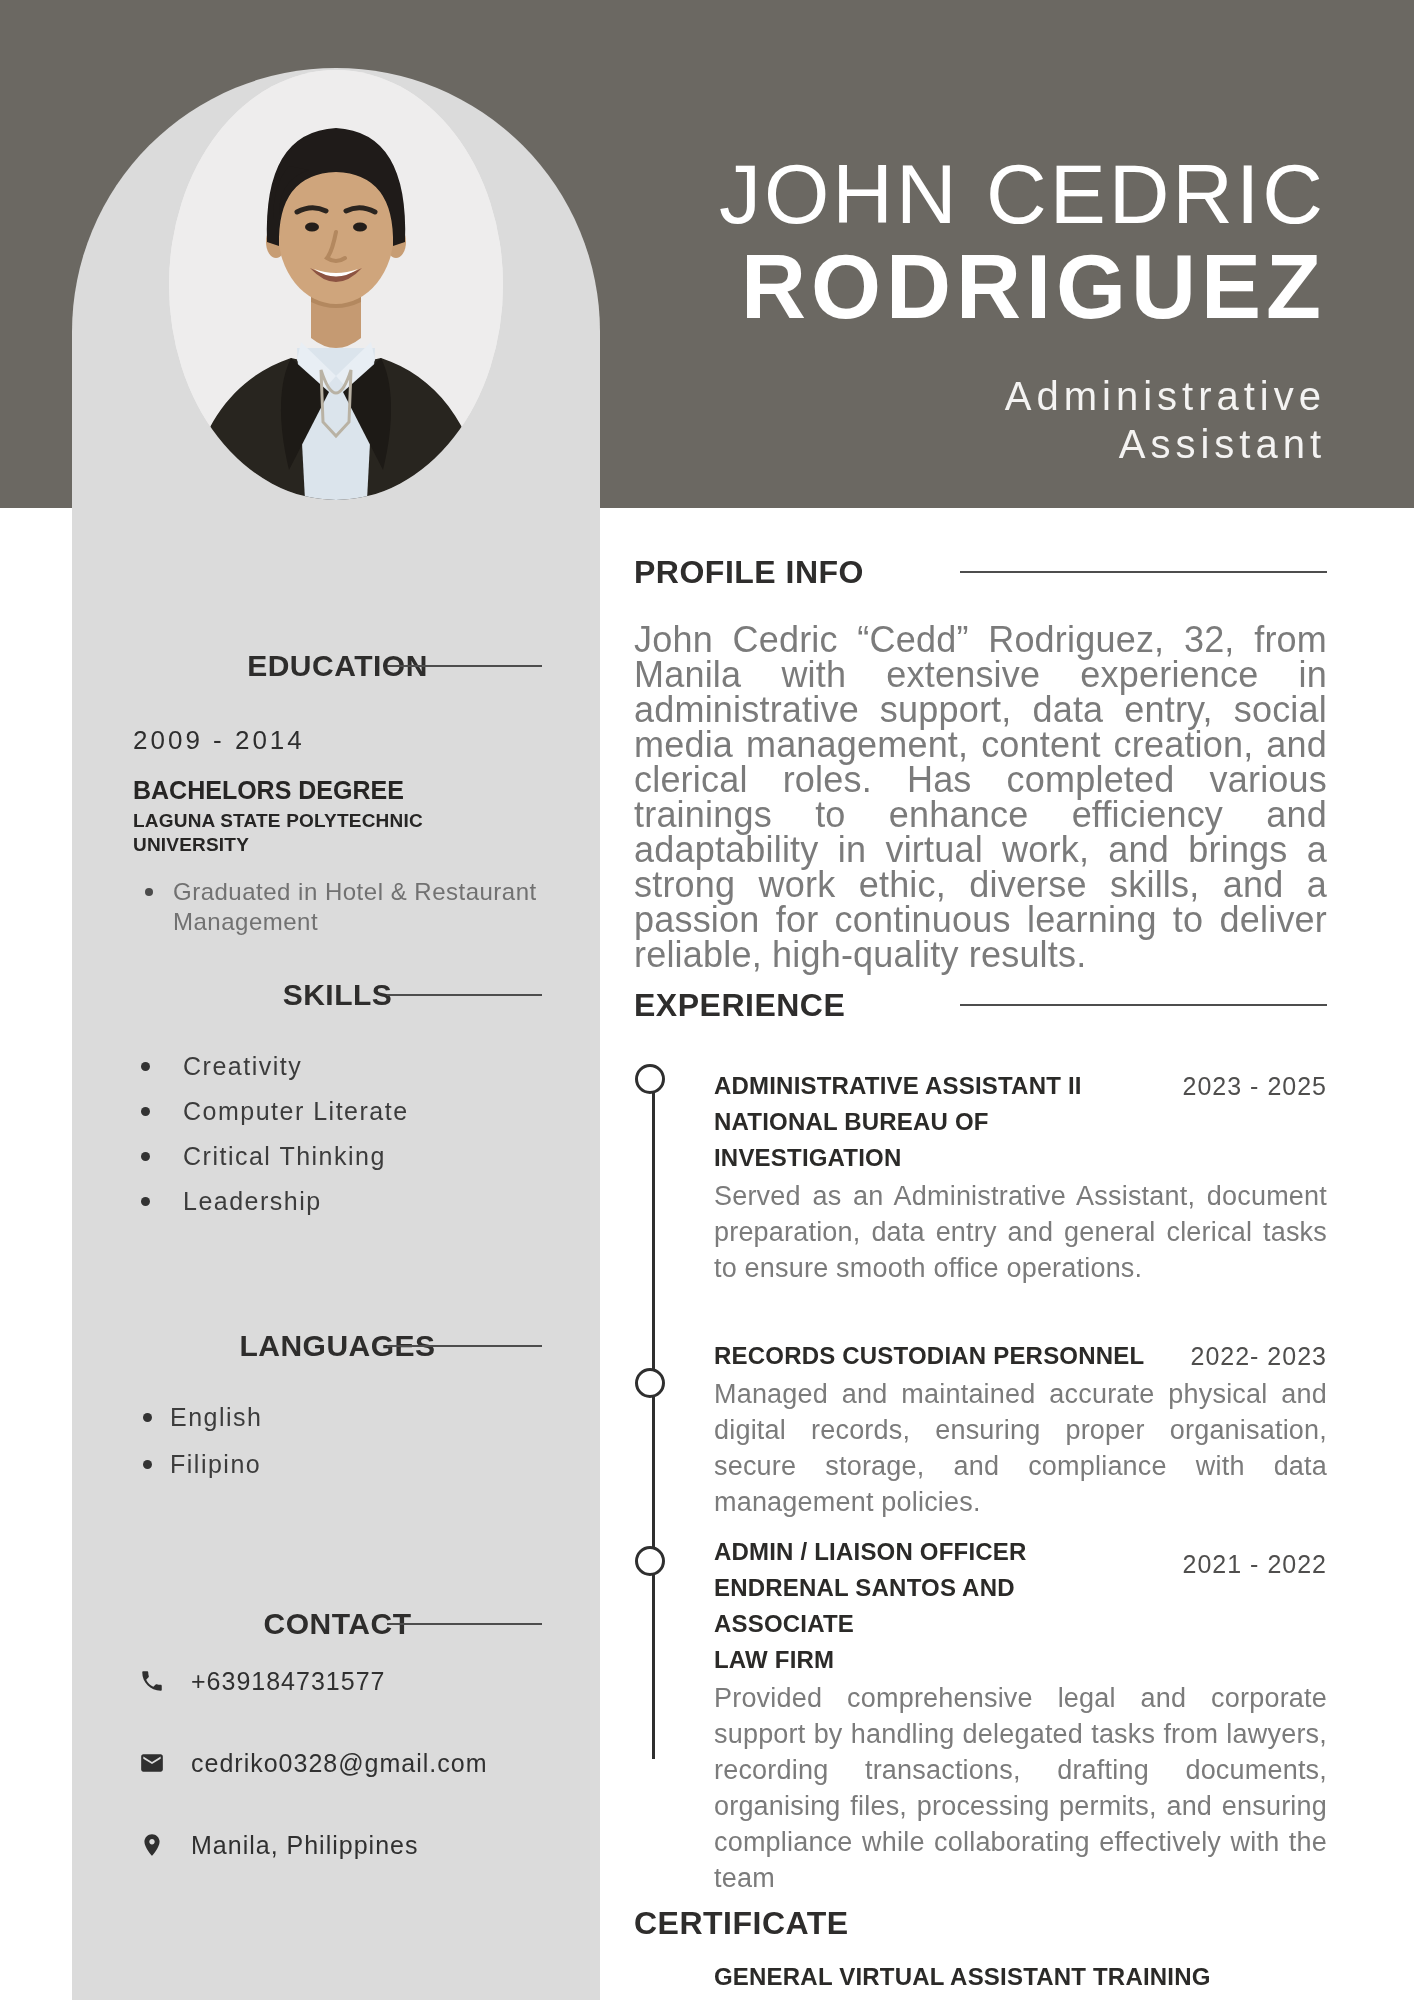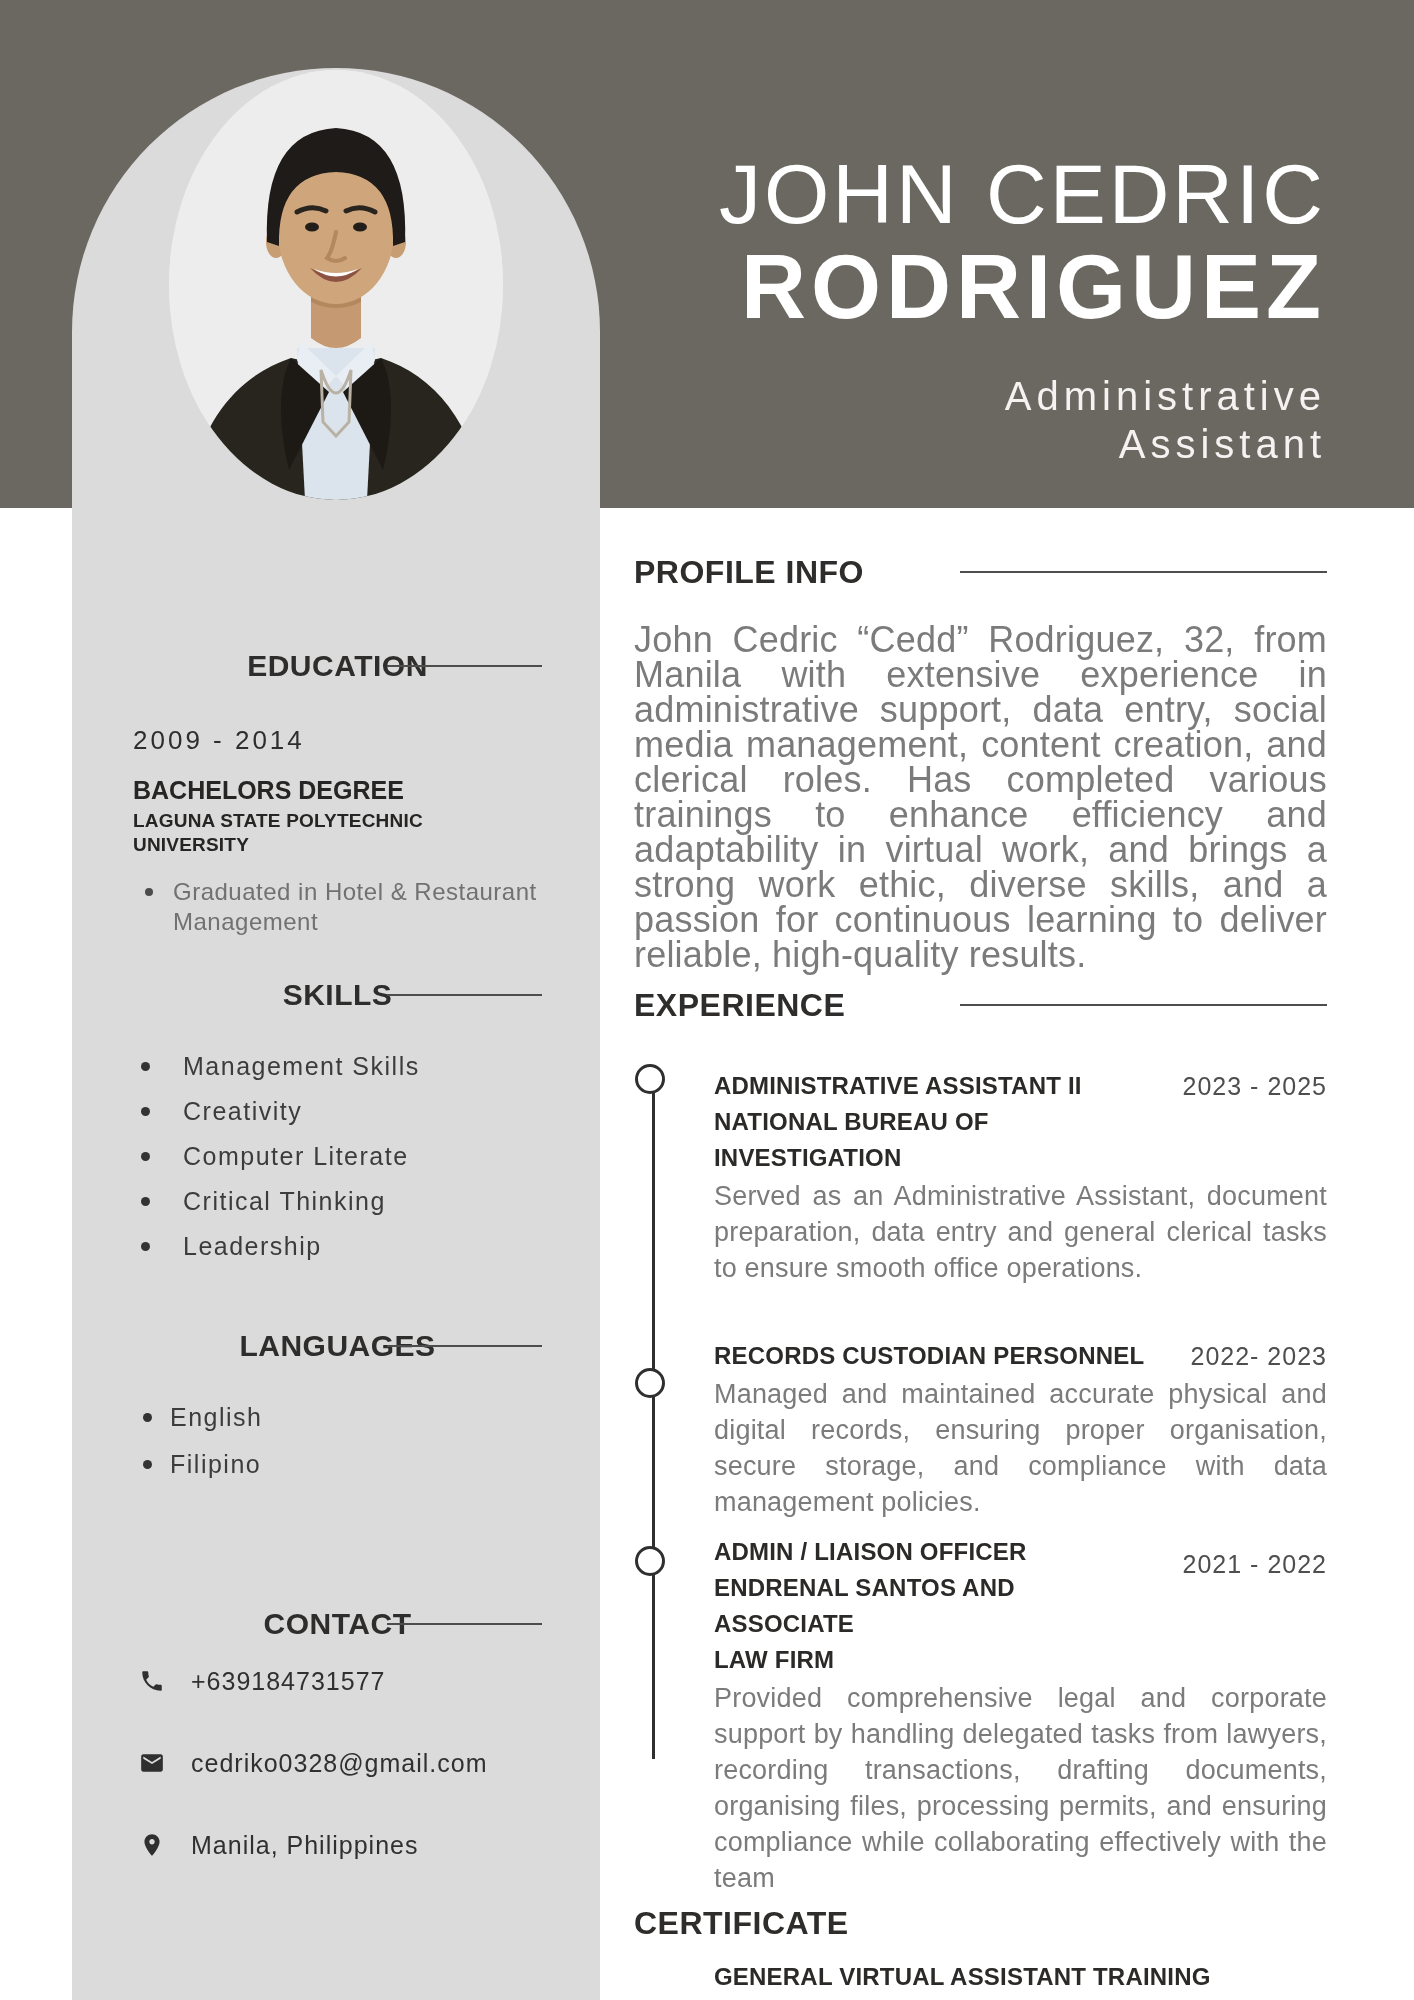--- a/index.html
+++ b/index.html
@@ -144,21 +144,20 @@
         <li>Graduated in Hotel &amp; Restaurant Management</li>
       </ul>
     </div>
 
     <div class="side-section" style="top:910px">
       <div class="side-head-row">
         <span class="side-heading">SKILLS</span>
         <span class="side-rule"></span>
       </div>
       <ul class="skill-list">
-        <li>Management Skills</li>
         <li>Creativity</li>
         <li>Computer Literate</li>
         <li>Critical Thinking</li>
         <li>Leadership</li>
       </ul>
     </div>
 
     <div class="side-section" style="top:1261px">
       <div class="side-head-row">
         <span class="side-heading">LANGUAGES</span>

